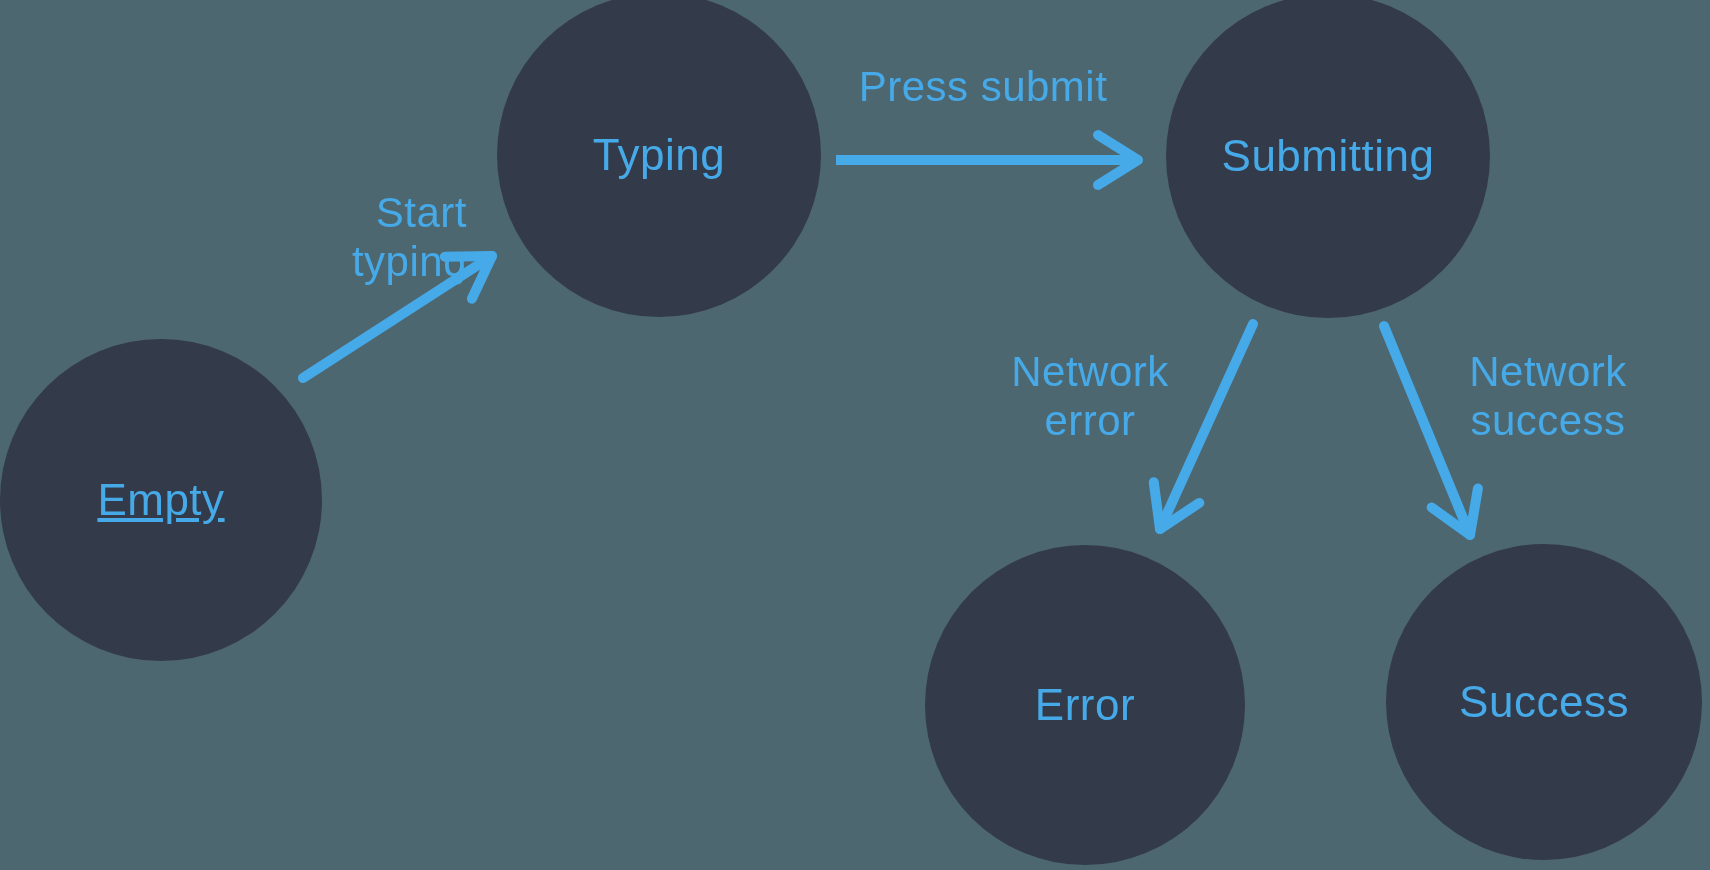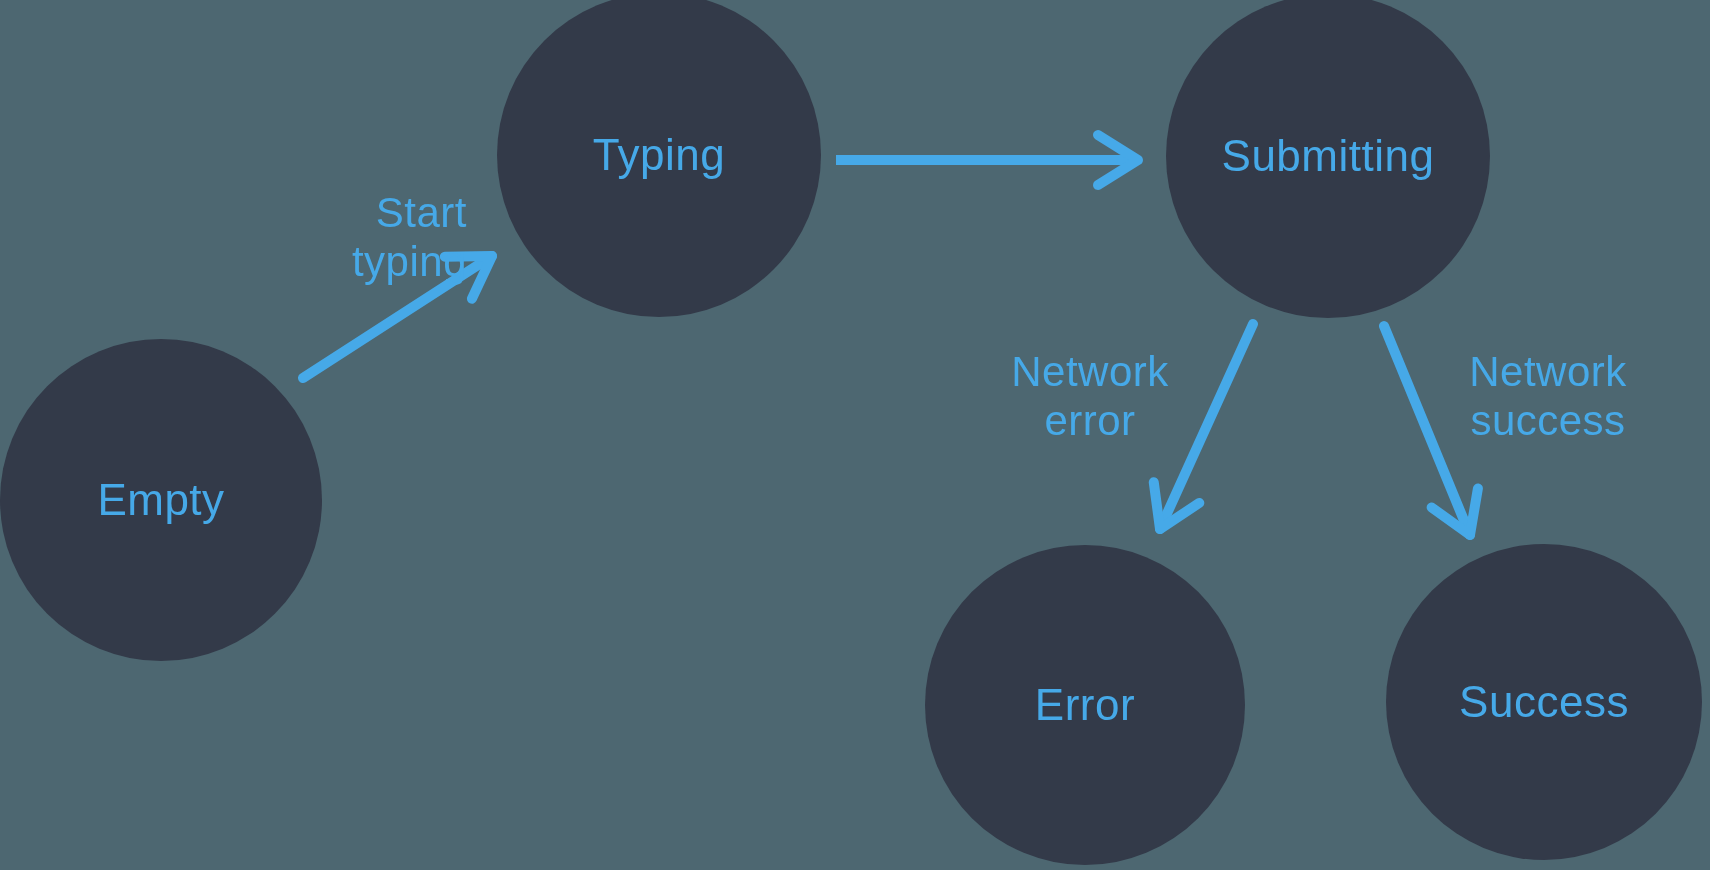--- a/index.html
+++ b/index.html
@@ -20,21 +20,21 @@
     background: #333a49;
     display: flex;
     align-items: center;
     justify-content: center;
     color: #46a9e8;
     font-size: 44px;
     font-weight: 500;
     letter-spacing: 0.5px;
     user-select: none;
   }
-  .node-empty      { left: 0px;    top: 339px;  width: 322px; height: 322px; }
+  .node-empty      { left: 0px;    top: 339px;  width: 322px; height: 322px; text-decoration: underline; }
   .node-typing     { left: 497px;  top: -7px;   width: 324px; height: 324px; }
   .node-submitting { left: 1166px; top: -6px;   width: 324px; height: 324px; }
   .node-error      { left: 925px;  top: 545px;  width: 320px; height: 320px; }
   .node-success    { left: 1386px; top: 544px;  width: 316px; height: 316px; }
   .edge-label {
     position: absolute;
     color: #46a9e8;
     font-size: 42px;
     font-weight: 500;
     letter-spacing: 0.5px;
@@ -82,18 +82,19 @@
   </div>
   <div class="node node-error">
     <span>Error</span>
   </div>
   <div class="node node-success">
     <span>Success</span>
   </div>
 
   <div class="edge-label label-start-typing">Start
 typing</div>
+  <div class="edge-label label-press-submit">Press submit</div>
   <div class="edge-label label-network-error">Network
 error</div>
   <div class="edge-label label-network-success">Network
 success</div>
 
 </div>
 
 </body></html>

